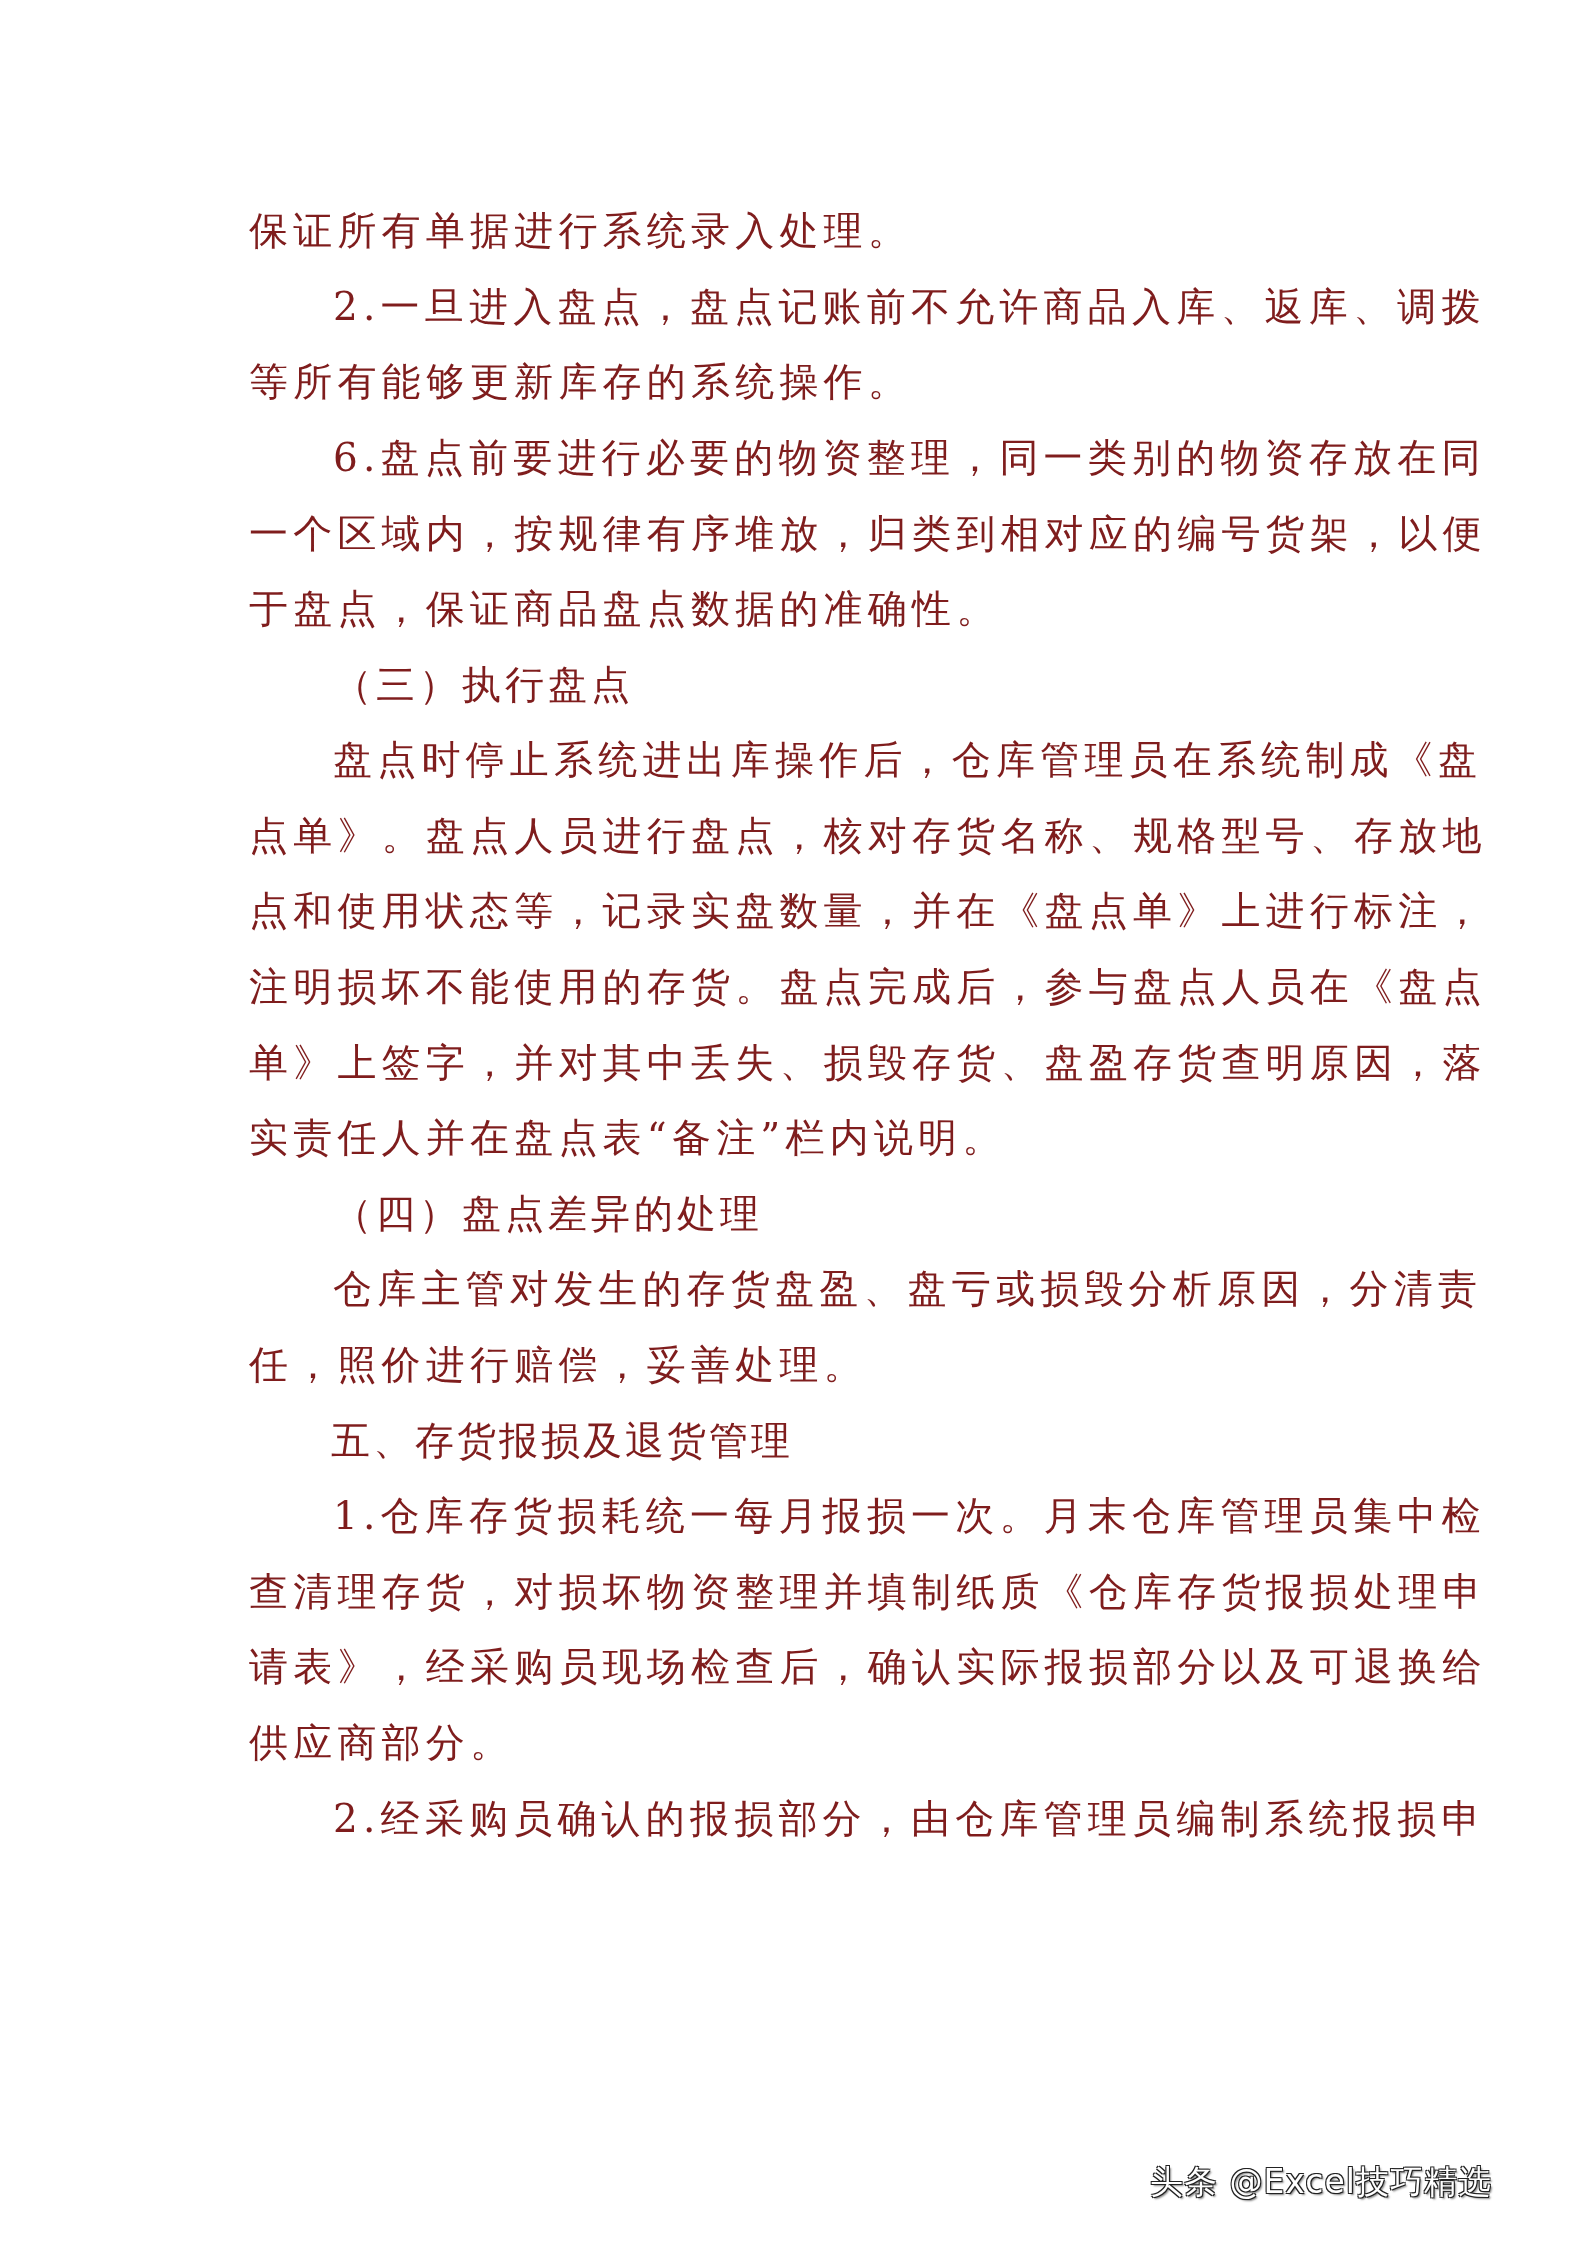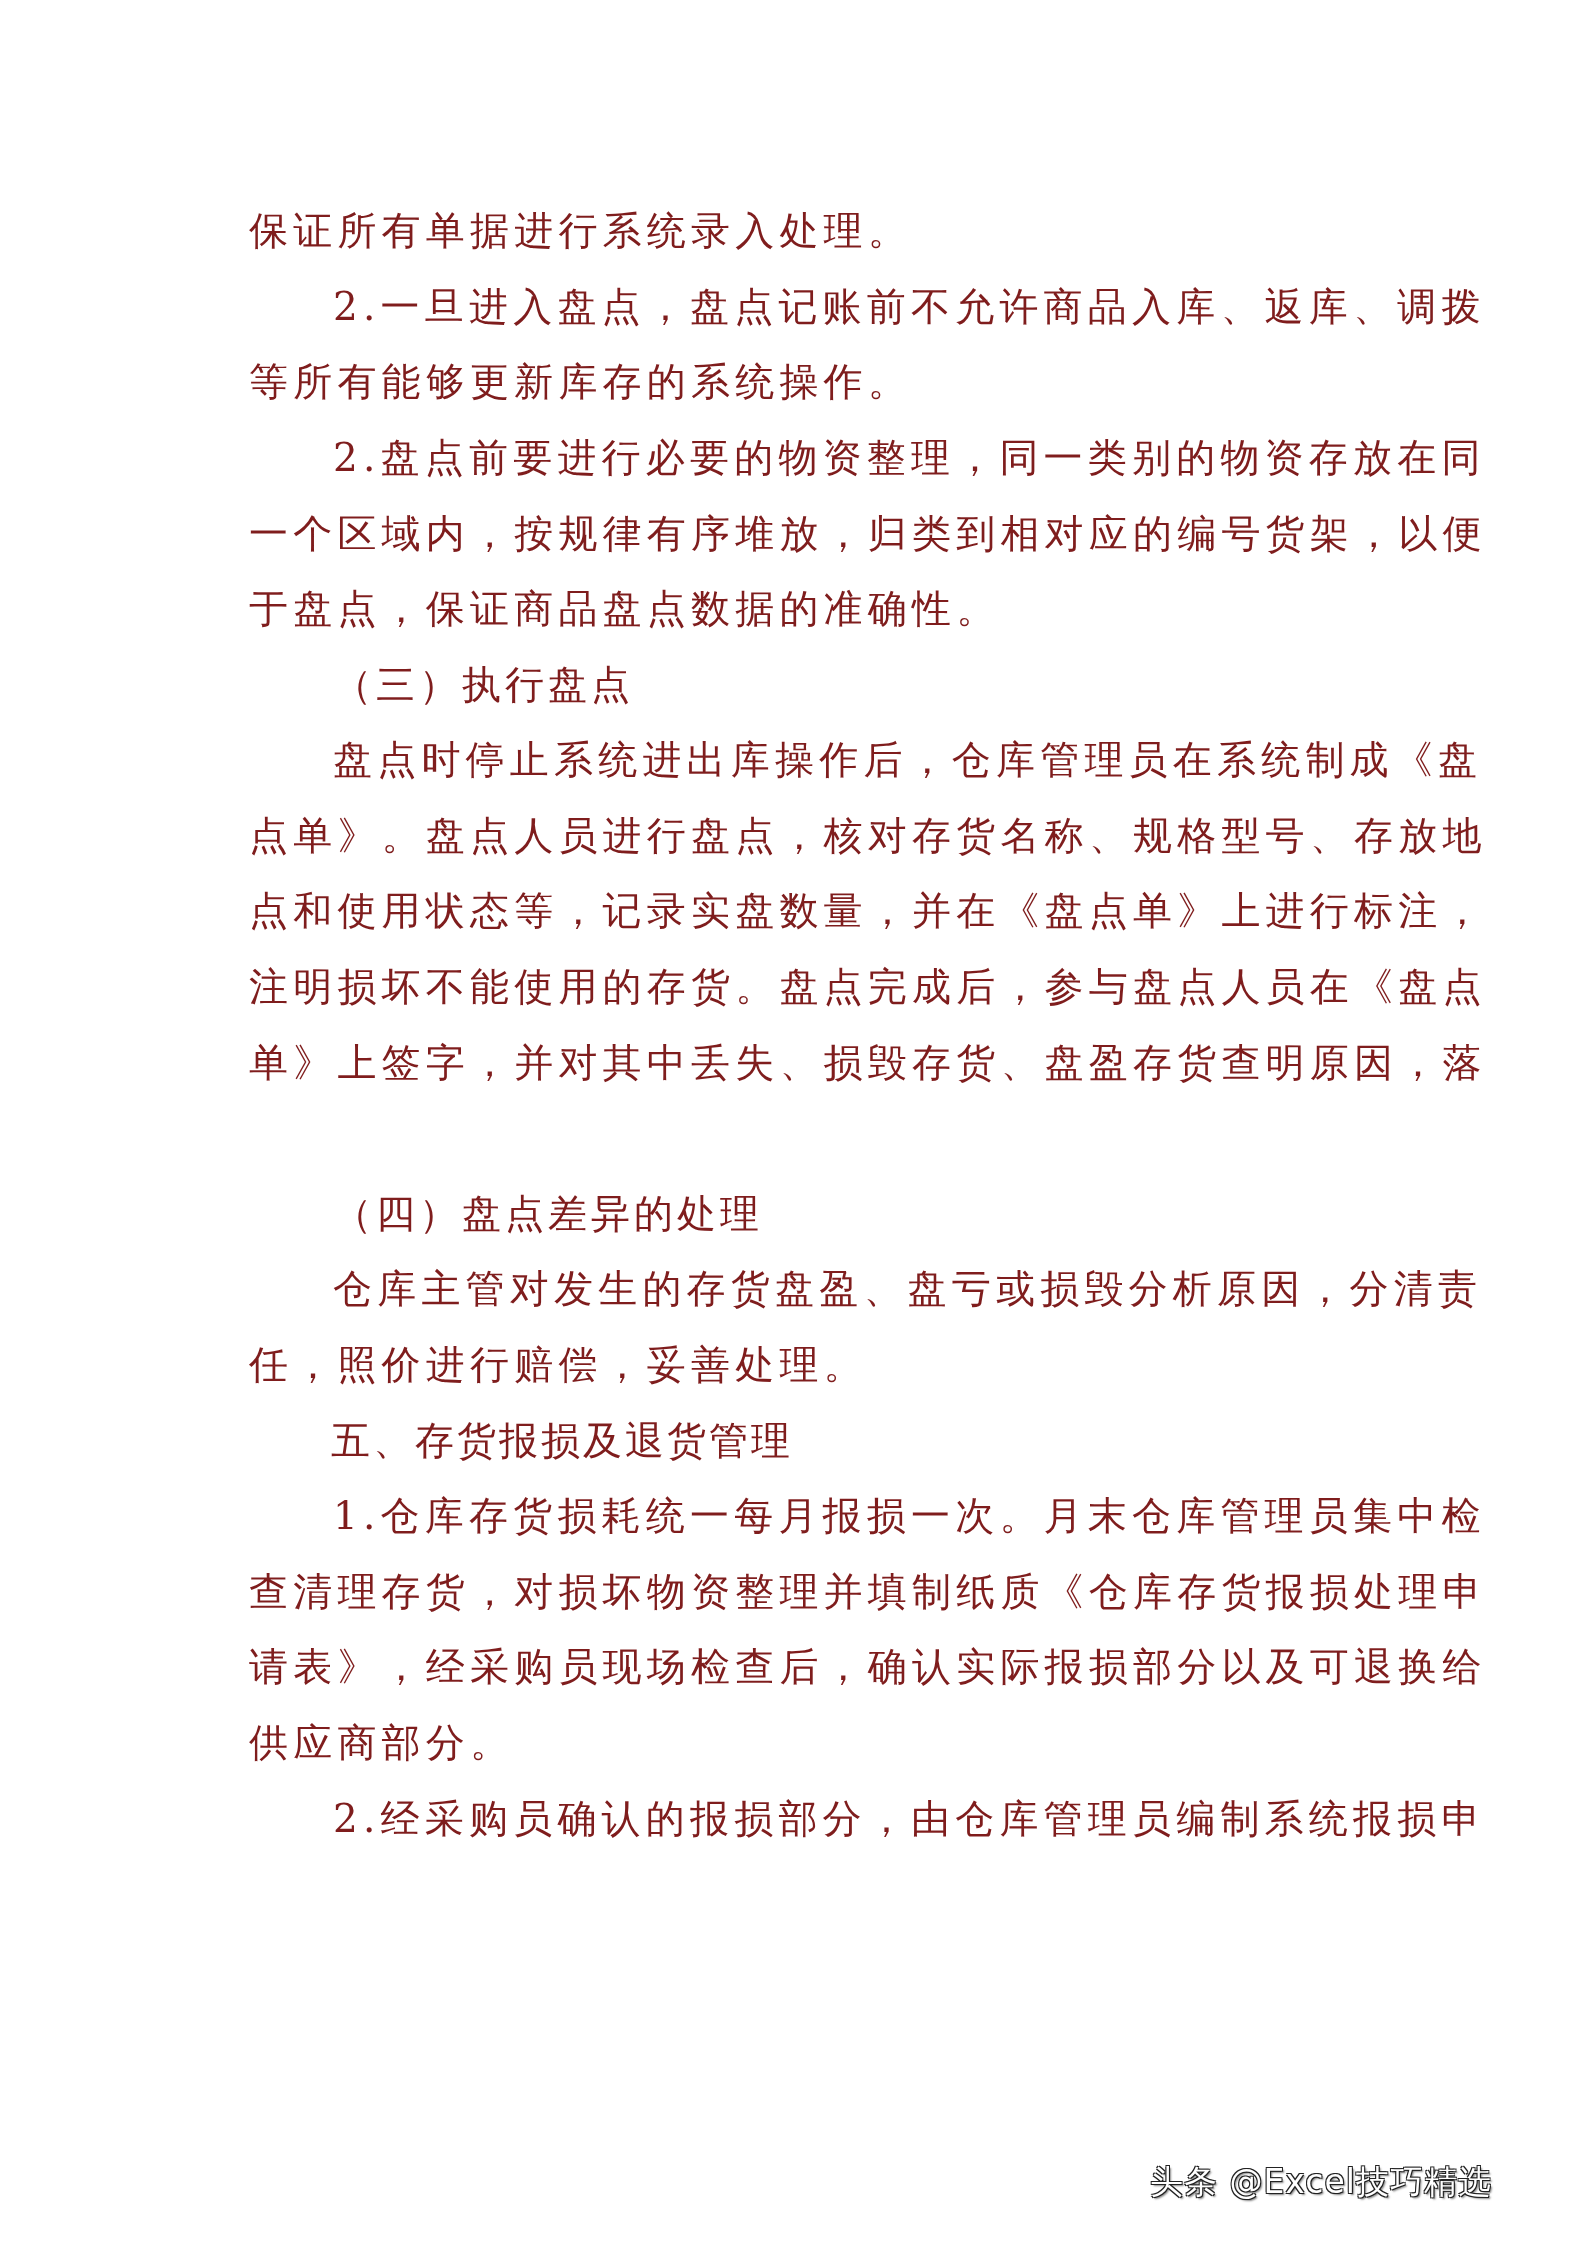--- a/index.html
+++ b/index.html
@@ -57,29 +57,30 @@
       letter-spacing: 1px;
     }
   </style>
 </head>
 <body>
 
 <div class="page">
   <div class="line" style="top:206px">保证所有单据进行系统录入处理。</div>
   <div class="line indent" style="top:282px">2.一旦进入盘点，盘点记账前不允许商品入库、返库、调拨</div>
   <div class="line" style="top:357px">等所有能够更新库存的系统操作。</div>
-  <div class="line indent" style="top:433px">2.盘点前要进行必要的物资整理，同一类别的物资存放在同</div>
+  <div class="line indent" style="top:433px">6.盘点前要进行必要的物资整理，同一类别的物资存放在同</div>
   <div class="line" style="top:509px">一个区域内，按规律有序堆放，归类到相对应的编号货架，以便</div>
   <div class="line" style="top:584px">于盘点，保证商品盘点数据的准确性。</div>
   <div class="line heading-sub" style="top:660px">（三）执行盘点</div>
   <div class="line indent" style="top:735px">盘点时停止系统进出库操作后，仓库管理员在系统制成《盘</div>
   <div class="line" style="top:886px">点和使用状态等，记录实盘数量，并在《盘点单》上进行标注，</div>
   <div class="line" style="top:811px">点单》。盘点人员进行盘点，核对存货名称、规格型号、存放地</div>
   <div class="line" style="top:962px">注明损坏不能使用的存货。盘点完成后，参与盘点人员在《盘点</div>
   <div class="line" style="top:1038px">单》上签字，并对其中丢失、损毁存货、盘盈存货查明原因，落</div>
+  <div class="line" style="top:1113px">实责任人并在盘点表“备注”栏内说明。</div>
   <div class="line heading-sub" style="top:1189px">（四）盘点差异的处理</div>
   <div class="line indent" style="top:1264px">仓库主管对发生的存货盘盈、盘亏或损毁分析原因，分清责</div>
   <div class="line" style="top:1340px">任，照价进行赔偿，妥善处理。</div>
   <div class="line heading-main" style="top:1416px">五、存货报损及退货管理</div>
   <div class="line indent" style="top:1491px">1.仓库存货损耗统一每月报损一次。月末仓库管理员集中检</div>
   <div class="line" style="top:1567px">查清理存货，对损坏物资整理并填制纸质《仓库存货报损处理申</div>
   <div class="line" style="top:1642px">请表》，经采购员现场检查后，确认实际报损部分以及可退换给</div>
   <div class="line" style="top:1718px">供应商部分。</div>
   <div class="line indent" style="top:1794px">2.经采购员确认的报损部分，由仓库管理员编制系统报损申</div>
 

